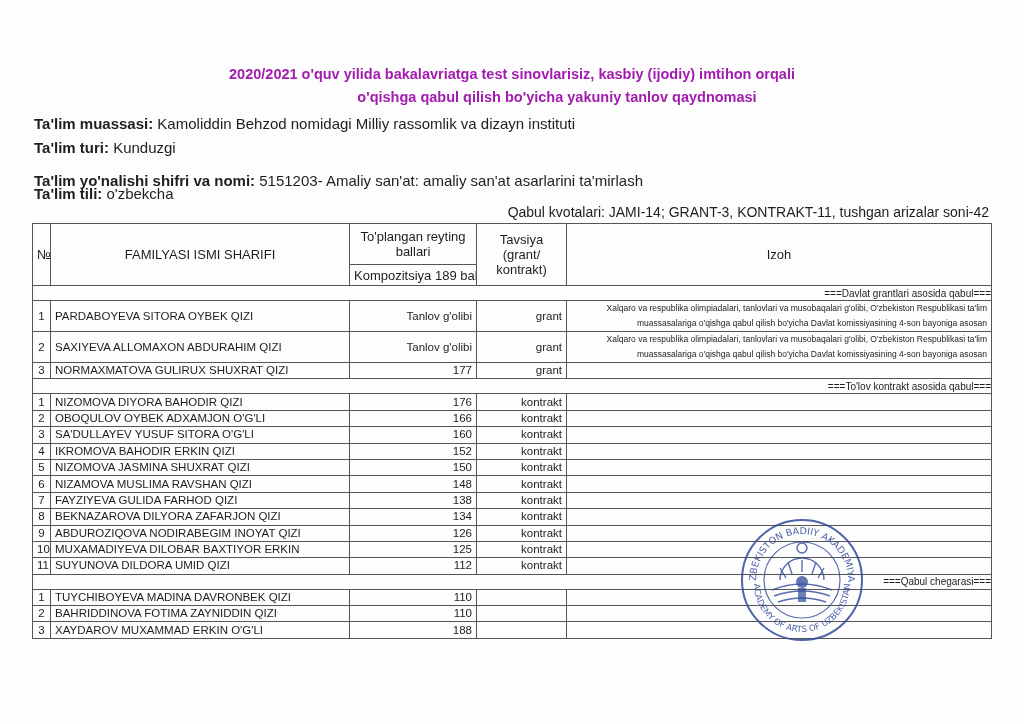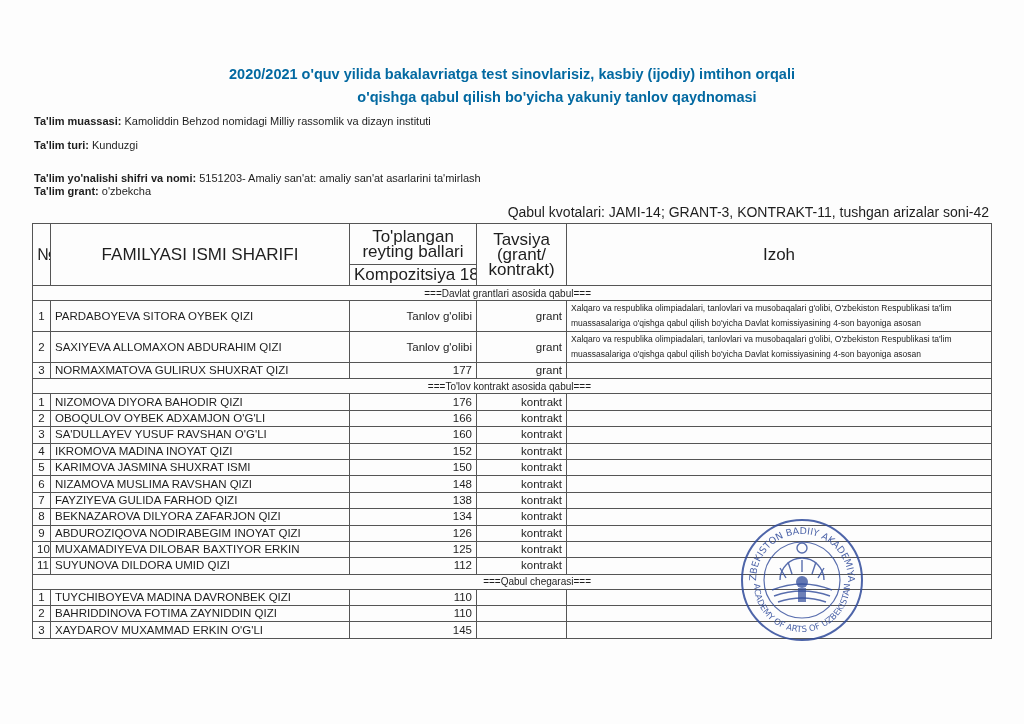--- a/index.html
+++ b/index.html
@@ -2,62 +2,62 @@
 <html><head>
 <meta charset="utf-8">
 <style>
   html, body { margin: 0; padding: 0; }
   body {
     width: 1024px; height: 724px; background: #fdfdfd; position: relative; overflow: hidden;
     font-family: "Liberation Sans", "DejaVu Sans", sans-serif; color: #1e1e1e;
   }
   .title {
     position: absolute; left: 0; width: 1024px; text-align: center;
-    font-weight: bold; font-size: 14.5px; color: #0369a1;
+    font-weight: bold; font-size: 14.5px; color: #a21caf;
   }
   .t1 { top: 66px; }
   .t2 { top: 89px; margin-left: 45px; }
-  .meta-line { position: absolute; left: 34px; font-size: 11px; }
+  .meta-line { position: absolute; left: 34px; font-size: 15px; }
   .meta-line b { font-weight: bold; }
   .m1 { top: 115px; } .m2 { top: 139px; } .m3 { top: 172px; } .m4 { top: 185px; }
   .quota { position: absolute; top: 204px; right: 35px; font-size: 14px; }
 
   table.main {
     position: absolute; left: 32px; top: 223px; width: 960px;
     border-collapse: collapse; font-size: 11.5px; table-layout: fixed;
   }
   table.main td, table.main th {
     border: 1px solid #555; padding: 0 4px; font-weight: normal; overflow: hidden; white-space: nowrap;
   }
-  table.main th { text-align: center; font-size: 17px; }
+  table.main th { text-align: center; font-size: 13px; }
   .col-no { width: 18px; } .col-name { width: 299px; } .col-score { width: 127px; }
   .col-tav { width: 90px; } .col-izoh { width: auto; }
   tr.hdr1 th { height: 24px; }
   tr.hdr2 th { height: 20px; text-align: center; }
   .wrap { white-space: normal !important; line-height: 15px; }
   tr.section td { height: 14px; text-align: center; font-size: 10px; padding: 0; border-left: 1px solid #555; border-right: 1px solid #555; }
-  tr.section td.sec-text { text-align: right; padding-right: 400px; }
+  tr.section td.sec-text { text-align: right; }
   tr.grant-big td { height: 48px; }
   tr.row td { height: 15.4px; line-height: 15px; }
   td.no { text-align: center; }
   td.score, td.tav { text-align: right; }
-  td.izoh-text { white-space: normal !important; text-align: left; font-size: 8.5px; line-height: 13px; }
+  td.izoh-text { white-space: normal !important; text-align: right; font-size: 8.5px; line-height: 13px; }
 
   .stamp { position: absolute; left: 740px; top: 518px; width: 124px; height: 124px; }
 </style>
 </head>
 <body>
 
 <div class="title t1">2020/2021 o'quv yilida bakalavriatga test sinovlarisiz, kasbiy (ijodiy) imtihon orqali</div>
 <div class="title t2">o'qishga qabul qilish bo'yicha yakuniy tanlov qaydnomasi</div>
 
 <div class="meta-line m1"><b>Ta'lim muassasi:</b> <span>Kamoliddin Behzod nomidagi Milliy rassomlik va dizayn instituti</span></div>
 <div class="meta-line m2"><b>Ta'lim  turi:</b> <span>Kunduzgi</span></div>
 <div class="meta-line m3"><b>Ta'lim yo'nalishi shifri va nomi:</b> <span>5151203- Amaliy san'at: amaliy san'at asarlarini ta'mirlash</span></div>
-<div class="meta-line m4"><b>Ta'lim grant:</b> <span>o'zbekcha</span></div>
+<div class="meta-line m4"><b>Ta'lim tili:</b> <span>o'zbekcha</span></div>
 
 <div class="quota">Qabul kvotalari:  JAMI-14;  GRANT-3,  KONTRAKT-11, tushgan arizalar soni-42</div>
 
 <table class="main">
   <colgroup>
     <col class="col-no">
       <col class="col-name">
       <col class="col-score">
       <col class="col-tav">
       <col class="col-izoh">
@@ -111,35 +111,35 @@
       </tr>
   <tr class="row">
         <td class="no">2</td>
         <td>OBOQULOV OYBEK ADXAMJON O'G'LI</td>
         <td class="score">166</td>
         <td class="tav">kontrakt</td>
         <td></td>
       </tr>
   <tr class="row">
         <td class="no">3</td>
-        <td>SA'DULLAYEV YUSUF RAVSHAN O'G'LI</td>
+        <td>SA'DULLAYEV YUSUF SITORA O'G'LI</td>
         <td class="score">160</td>
         <td class="tav">kontrakt</td>
         <td></td>
       </tr>
   <tr class="row">
         <td class="no">4</td>
-        <td>IKROMOVA MADINA INOYAT QIZI</td>
+        <td>IKROMOVA BAHODIR ERKIN QIZI</td>
         <td class="score">152</td>
         <td class="tav">kontrakt</td>
         <td></td>
       </tr>
   <tr class="row">
         <td class="no">5</td>
-        <td>KARIMOVA JASMINA SHUXRAT ISMI</td>
+        <td>NIZOMOVA JASMINA SHUXRAT QIZI</td>
         <td class="score">150</td>
         <td class="tav">kontrakt</td>
         <td></td>
       </tr>
   <tr class="row">
         <td class="no">6</td>
         <td>NIZAMOVA MUSLIMA RAVSHAN QIZI</td>
         <td class="score">148</td>
         <td class="tav">kontrakt</td>
         <td></td>
@@ -193,21 +193,21 @@
   <tr class="row">
         <td class="no">2</td>
         <td>BAHRIDDINOVA FOTIMA ZAYNIDDIN QIZI</td>
         <td class="score">110</td>
         <td class="tav"></td>
         <td></td>
       </tr>
   <tr class="row">
         <td class="no">3</td>
         <td>XAYDAROV MUXAMMAD ERKIN O'G'LI</td>
-        <td class="score">145</td>
+        <td class="score">188</td>
         <td class="tav"></td>
         <td></td>
       </tr>
 </tbody>
   </table>
 
 <svg class="stamp" viewBox="0 0 124 124">
   <defs>
     <path id="arcTop" d="M 16 62 A 46 46 0 0 1 108 62"></path>
     <path id="arcBot" d="M 14 66 A 48 48 0 0 0 110 66"></path>

